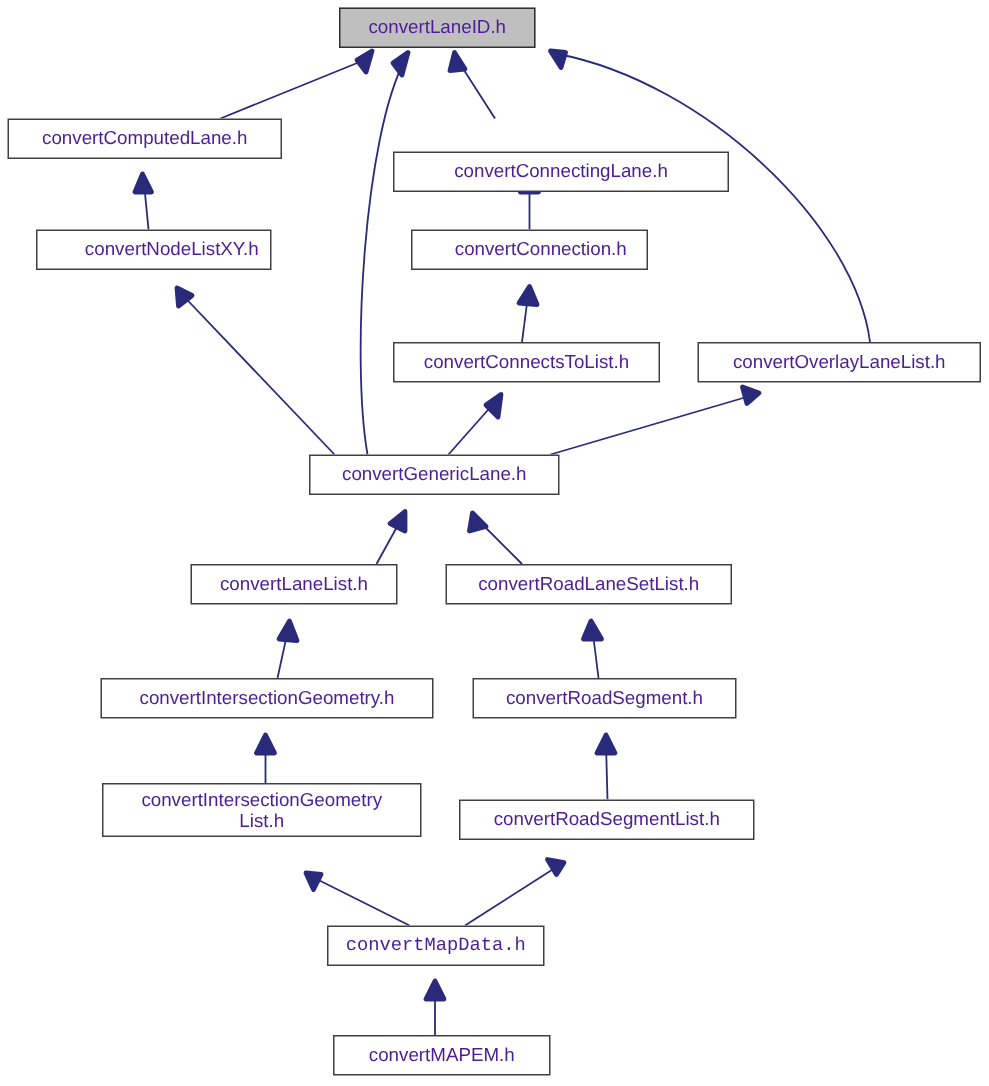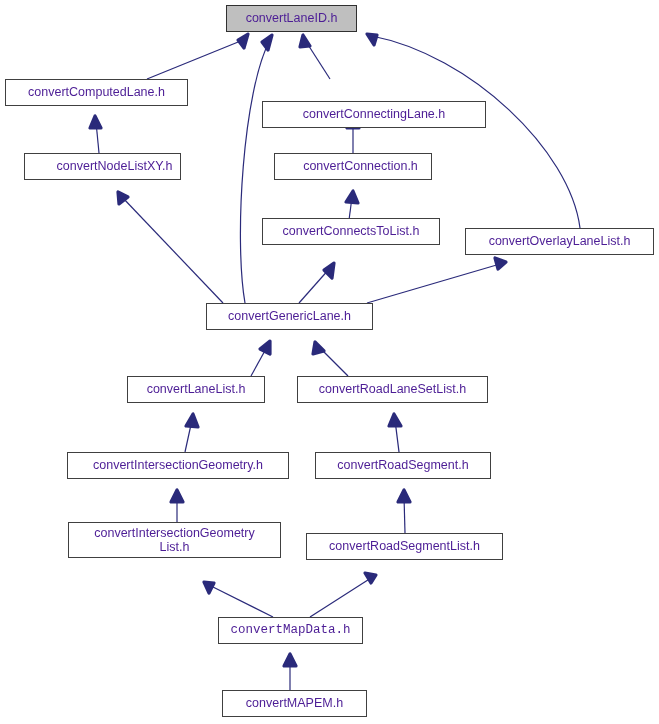--- a/index.html
+++ b/index.html
@@ -85,21 +85,21 @@
       <polygon points="376,575 365,573 371,583" fill="#2a2a7a" stroke="#2a2a7a" stroke-width="3.2" stroke-linejoin="round"></polygon>
       <path d="M 290,690 L 290,660" fill="none" stroke="#2a2a7a" stroke-width="1.2"></path>
       <polygon points="290,654 284,666 296,666" fill="#2a2a7a" stroke="#2a2a7a" stroke-width="3.2" stroke-linejoin="round"></polygon>
     </svg>
   <div id="nodes-layer">
       <div class="node highlight" style="left: 226px; top: 5px; width: 131px; height: 27px;">convertLaneID.h</div>
       <div class="node" style="left: 5px; top: 79px; width: 183px; height: 27px;">convertComputedLane.h</div>
       <div class="node" style="left: 262px; top: 79px; width: 224px; height: 27px; margin-top: 22px;">convertConnectingLane.h</div>
       <div class="node" style="left: 24px; top: 153px; width: 157px; height: 27px; padding-left: 24px;">convertNodeListXY.h</div>
       <div class="node" style="left: 274px; top: 153px; width: 158px; height: 27px; padding-left: 15px;">convertConnection.h</div>
-      <div class="node" style="left: 262px; top: 218px; width: 178px; height: 27px;">convertConnectsToList.h</div>
+      <div class="node" style="left: 262px; top: 228px; width: 178px; height: 27px;">convertConnectsToList.h</div>
       <div class="node" style="left: 465px; top: 228px; width: 189px; height: 27px;">convertOverlayLaneList.h</div>
       <div class="node" style="left: 206px; top: 303px; width: 167px; height: 27px;">convertGenericLane.h</div>
       <div class="node" style="left: 127px; top: 376px; width: 138px; height: 27px;">convertLaneList.h</div>
       <div class="node" style="left: 297px; top: 376px; width: 191px; height: 27px;">convertRoadLaneSetList.h</div>
       <div class="node" style="left: 67px; top: 452px; width: 222px; height: 27px;">convertIntersectionGeometry.h</div>
       <div class="node" style="left: 315px; top: 452px; width: 176px; height: 27px;">convertRoadSegment.h</div>
       <div class="node" style="left: 68px; top: 522px; width: 213px; height: 36px;">convertIntersectionGeometry
 List.h</div>
       <div class="node" style="left: 306px; top: 533px; width: 197px; height: 27px;">convertRoadSegmentList.h</div>
       <div class="node" style="left: 218px; top: 617px; width: 145px; height: 27px; font-family: Liberation Mono, monospace;">convertMapData.h</div>

